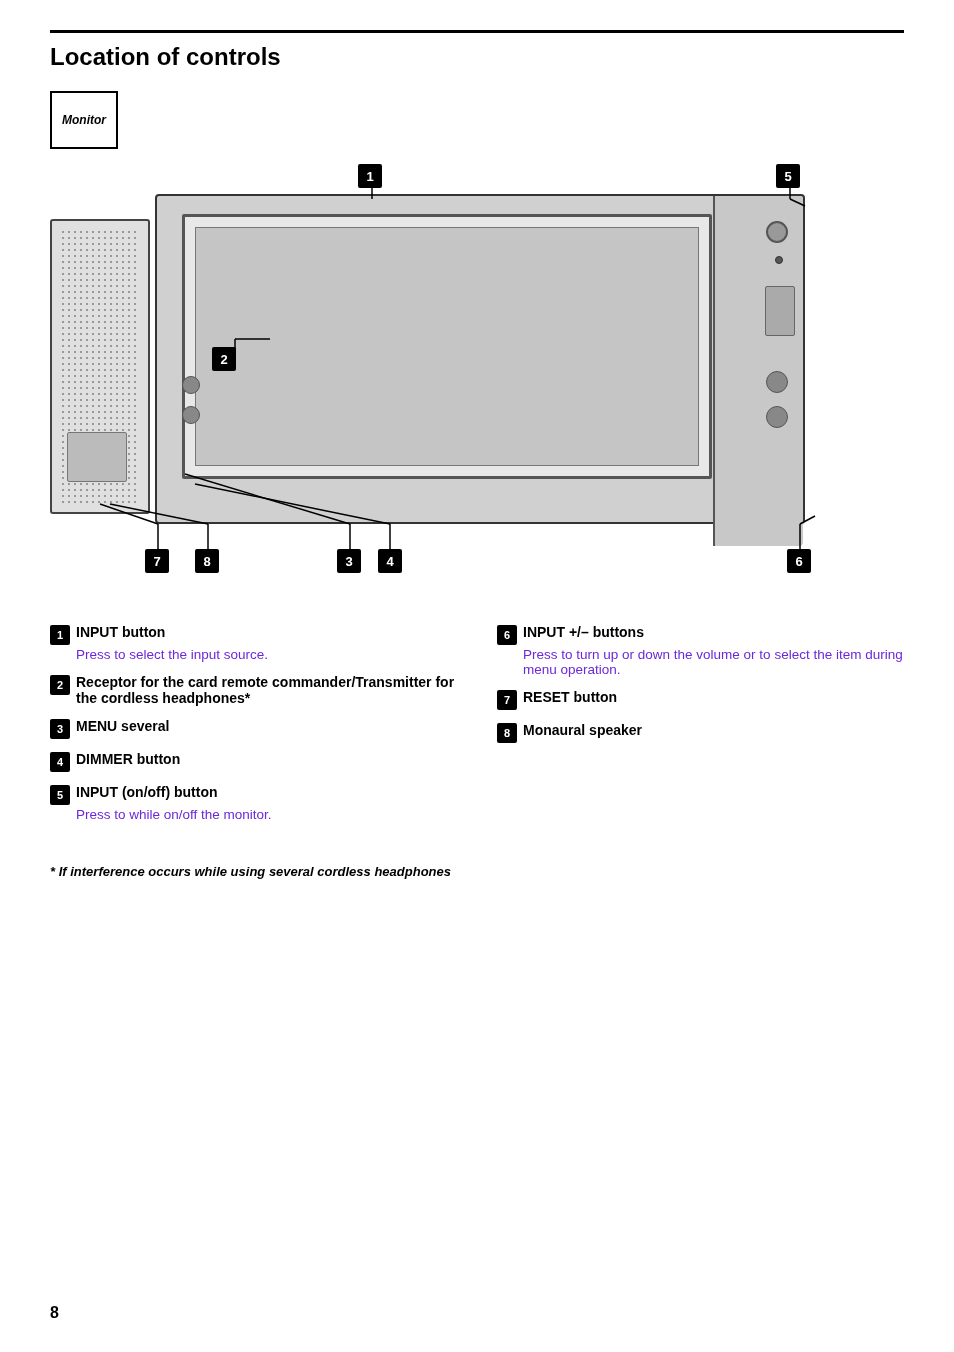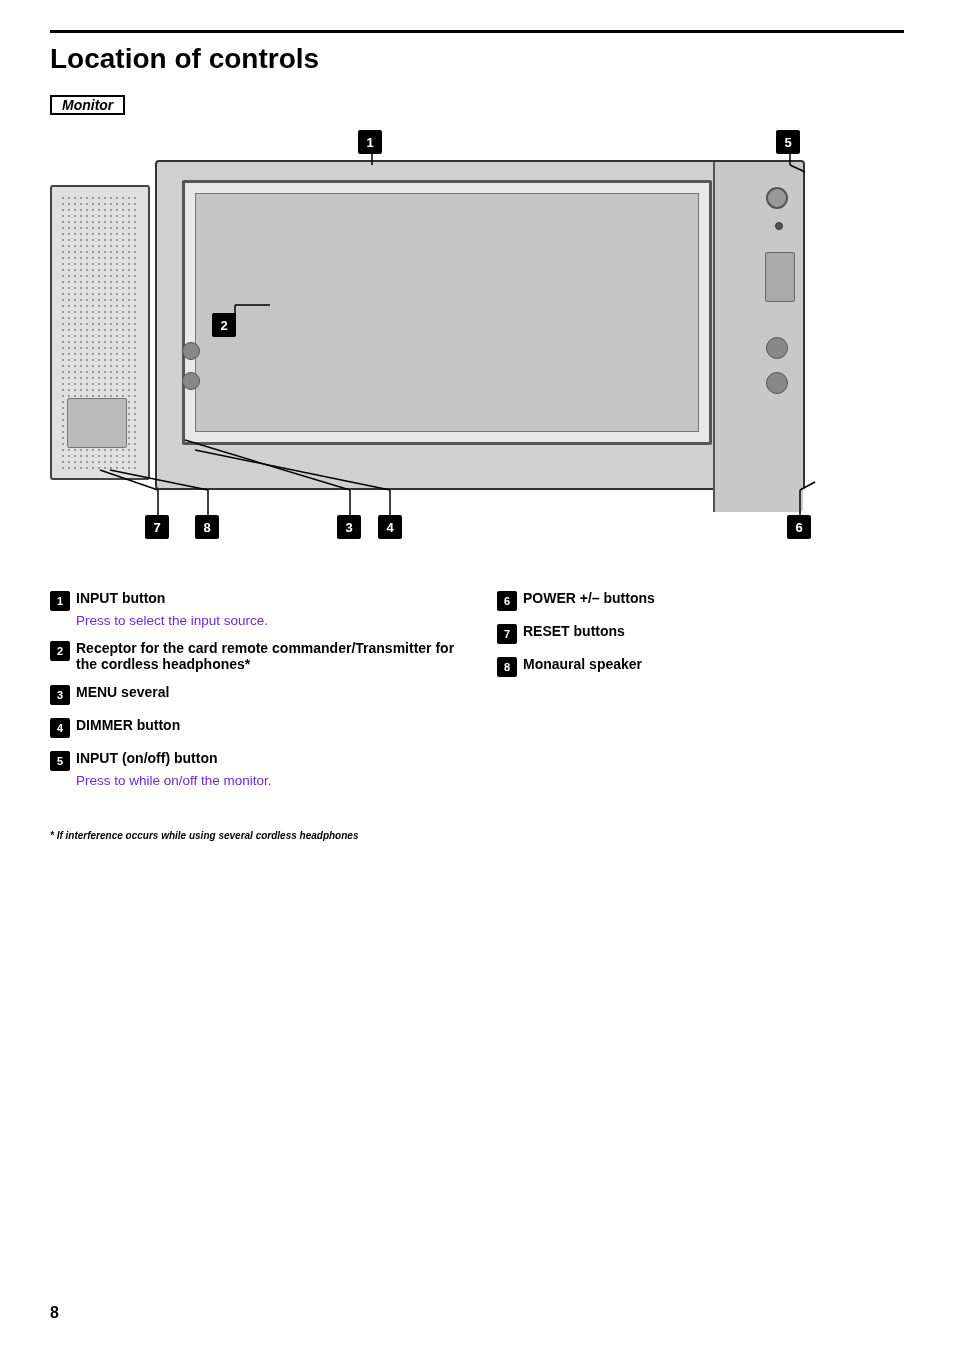--- a/index.html
+++ b/index.html
@@ -7,34 +7,34 @@
       width: 954px;
       min-height: 1352px;
       background: #fff;
       font-family: Arial, Helvetica, sans-serif;
       font-size: 14px;
       color: #000;
       padding: 30px 50px;
     }
 
     .page-title {
-      font-size: 28px;
+      font-size: 24px;
       font-weight: bold;
       border-top: 3px solid #000;
       padding-top: 10px;
       margin-bottom: 20px;
     }
 
     .monitor-label {
       display: inline-block;
       border: 2px solid #000;
-      padding: 0 10px;
+      padding: 20px 10px;
       font-weight: bold;
       font-style: italic;
-      font-size: 14px;
+      font-size: 12px;
       margin-bottom: 15px;
     }
 
     .diagram-container {
       position: relative;
       width: 860px;
       height: 430px;
       margin: 0 auto 30px auto;
     }
 
@@ -185,21 +185,21 @@
     .control-desc {
       margin-left: 26px;
       font-size: 13.5px;
       font-weight: normal;
       color: #6d28d9;
       margin-top: 2px;
     }
 
     .footnote {
       margin-top: 30px;
-      font-size: 10px;
+      font-size: 13px;
       font-style: italic;
     }
 
     .footnote strong {
       font-weight: bold;
     }
 
     
     .btn-circle {
       position: absolute;
@@ -345,28 +345,29 @@
       </div>
       <div class="control-desc">Press to while on/off the monitor.</div>
     </div>
   </div>
 
   <div class="controls-col">
 
     <div class="control-item">
       <div class="control-header">
         <span class="control-badge">6</span>
-        <span>POWER +/– buttons</span>
-      </div>
+        <span>INPUT +/– buttons</span>
+      </div>
+      <div class="control-desc">Press to turn up or down the volume or to select the item during menu operation.</div>
     </div>
 
     <div class="control-item">
       <div class="control-header">
         <span class="control-badge">7</span>
-        <span>RESET buttons</span>
+        <span>RESET button</span>
       </div>
     </div>
 
     <div class="control-item">
       <div class="control-header">
         <span class="control-badge">8</span>
         <span>Monaural speaker</span>
       </div>
     </div>
   </div>

